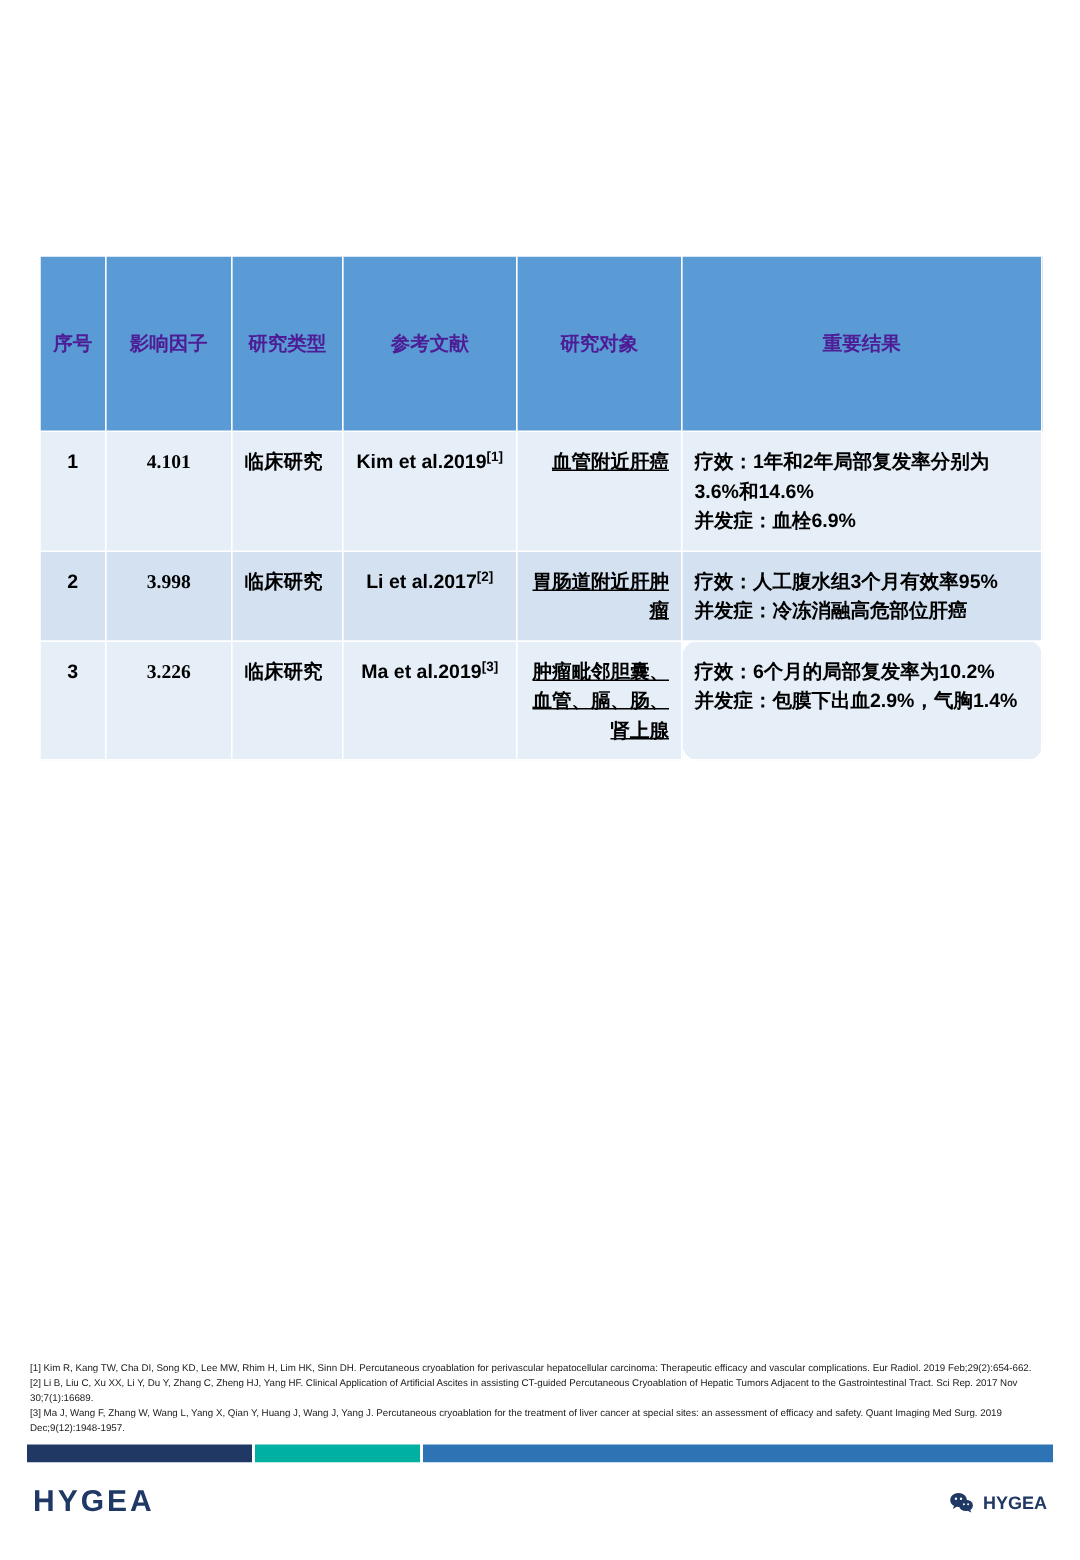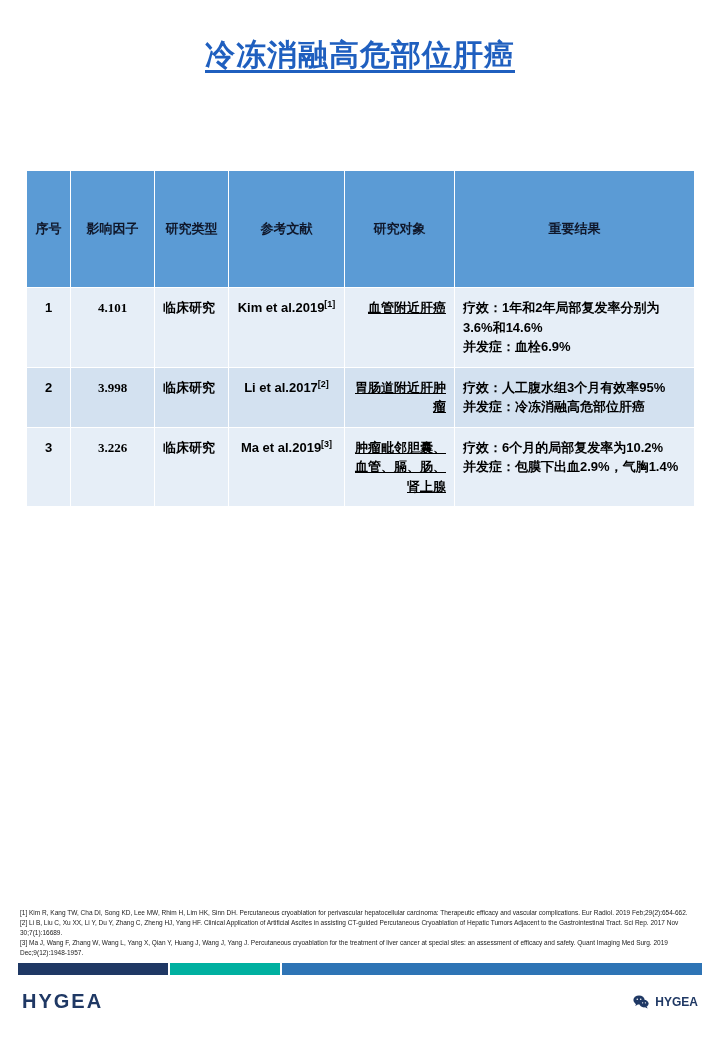--- a/index.html
+++ b/index.html
@@ -36,21 +36,21 @@
   table.main-table {
     position: absolute;
     left: 26px;
     top: 170px;
     width: 668px;
     border-collapse: collapse;
     table-layout: fixed;
   }
   table.main-table th {
     background: #5B9BD5;
-    color: #0f172a;
+    color: #4c1d95;
     font-size: 13px;
     font-weight: bold;
     text-align: center;
     vertical-align: middle;
     padding: 6px 4px;
     border: 1px solid #ffffff;
     height: 104px;
     line-height: 1.35;
   }
   table.main-table td {
@@ -141,21 +141,20 @@
     font-weight: bold;
   }
   .wechat svg { display: block; }
 </style>
 </head>
 <body>
 
 <div class="slide">
 
   <div class="title-block">
-    <div class="title-line">冷冻消融高危部位肝癌</div>
   </div>
 
   <table class="main-table">
     <colgroup>
       <col style="width:44px">
       <col style="width:84px">
       <col style="width:74px">
       <col style="width:116px">
       <col style="width:110px">
       <col style="width:240px">
@@ -188,21 +187,21 @@
         <td class="c-subject">胃肠道附近肝肿瘤</td>
         <td class="c-result" style="white-space: pre-line;">疗效：人工腹水组3个月有效率95%
 并发症：冷冻消融高危部位肝癌</td>
       </tr>
       <tr class="row-odd">
         <td class="c-num">3</td>
         <td class="c-if">3.226</td>
         <td class="c-type">临床研究</td>
         <td class="c-ref"><span>Ma  et al.2019</span><sup>[3]</sup></td>
         <td class="c-subject">肿瘤毗邻胆囊、血管、膈、肠、肾上腺</td>
-        <td class="c-result" style="white-space: pre-line;">疗效：6个月的局部复发率为10.2%
+        <td class="c-result" style="white-space: pre-line; border-radius: 11px;">疗效：6个月的局部复发率为10.2%
 并发症：包膜下出血2.9%，气胸1.4%</td>
       </tr>
     </tbody>
   </table>
 
   <div class="refs">
     <div>[1] Kim R, Kang TW, Cha DI, Song KD, Lee MW, Rhim H, Lim HK, Sinn DH. Percutaneous cryoablation for perivascular hepatocellular carcinoma: Therapeutic efficacy and vascular complications. Eur Radiol. 2019 Feb;29(2):654-662.</div>
     <div>[2] Li B, Liu C, Xu XX, Li Y, Du Y, Zhang C, Zheng HJ, Yang HF. Clinical Application of Artificial Ascites in assisting CT-guided Percutaneous Cryoablation of Hepatic Tumors Adjacent to the Gastrointestinal Tract. Sci Rep. 2017 Nov 30;7(1):16689.</div>
     <div>[3] Ma J, Wang F, Zhang W, Wang L, Yang X, Qian Y, Huang J, Wang J, Yang J. Percutaneous cryoablation for the treatment of liver cancer at special sites: an assessment of efficacy and safety. Quant Imaging Med Surg. 2019 Dec;9(12):1948-1957.</div>
   </div>

